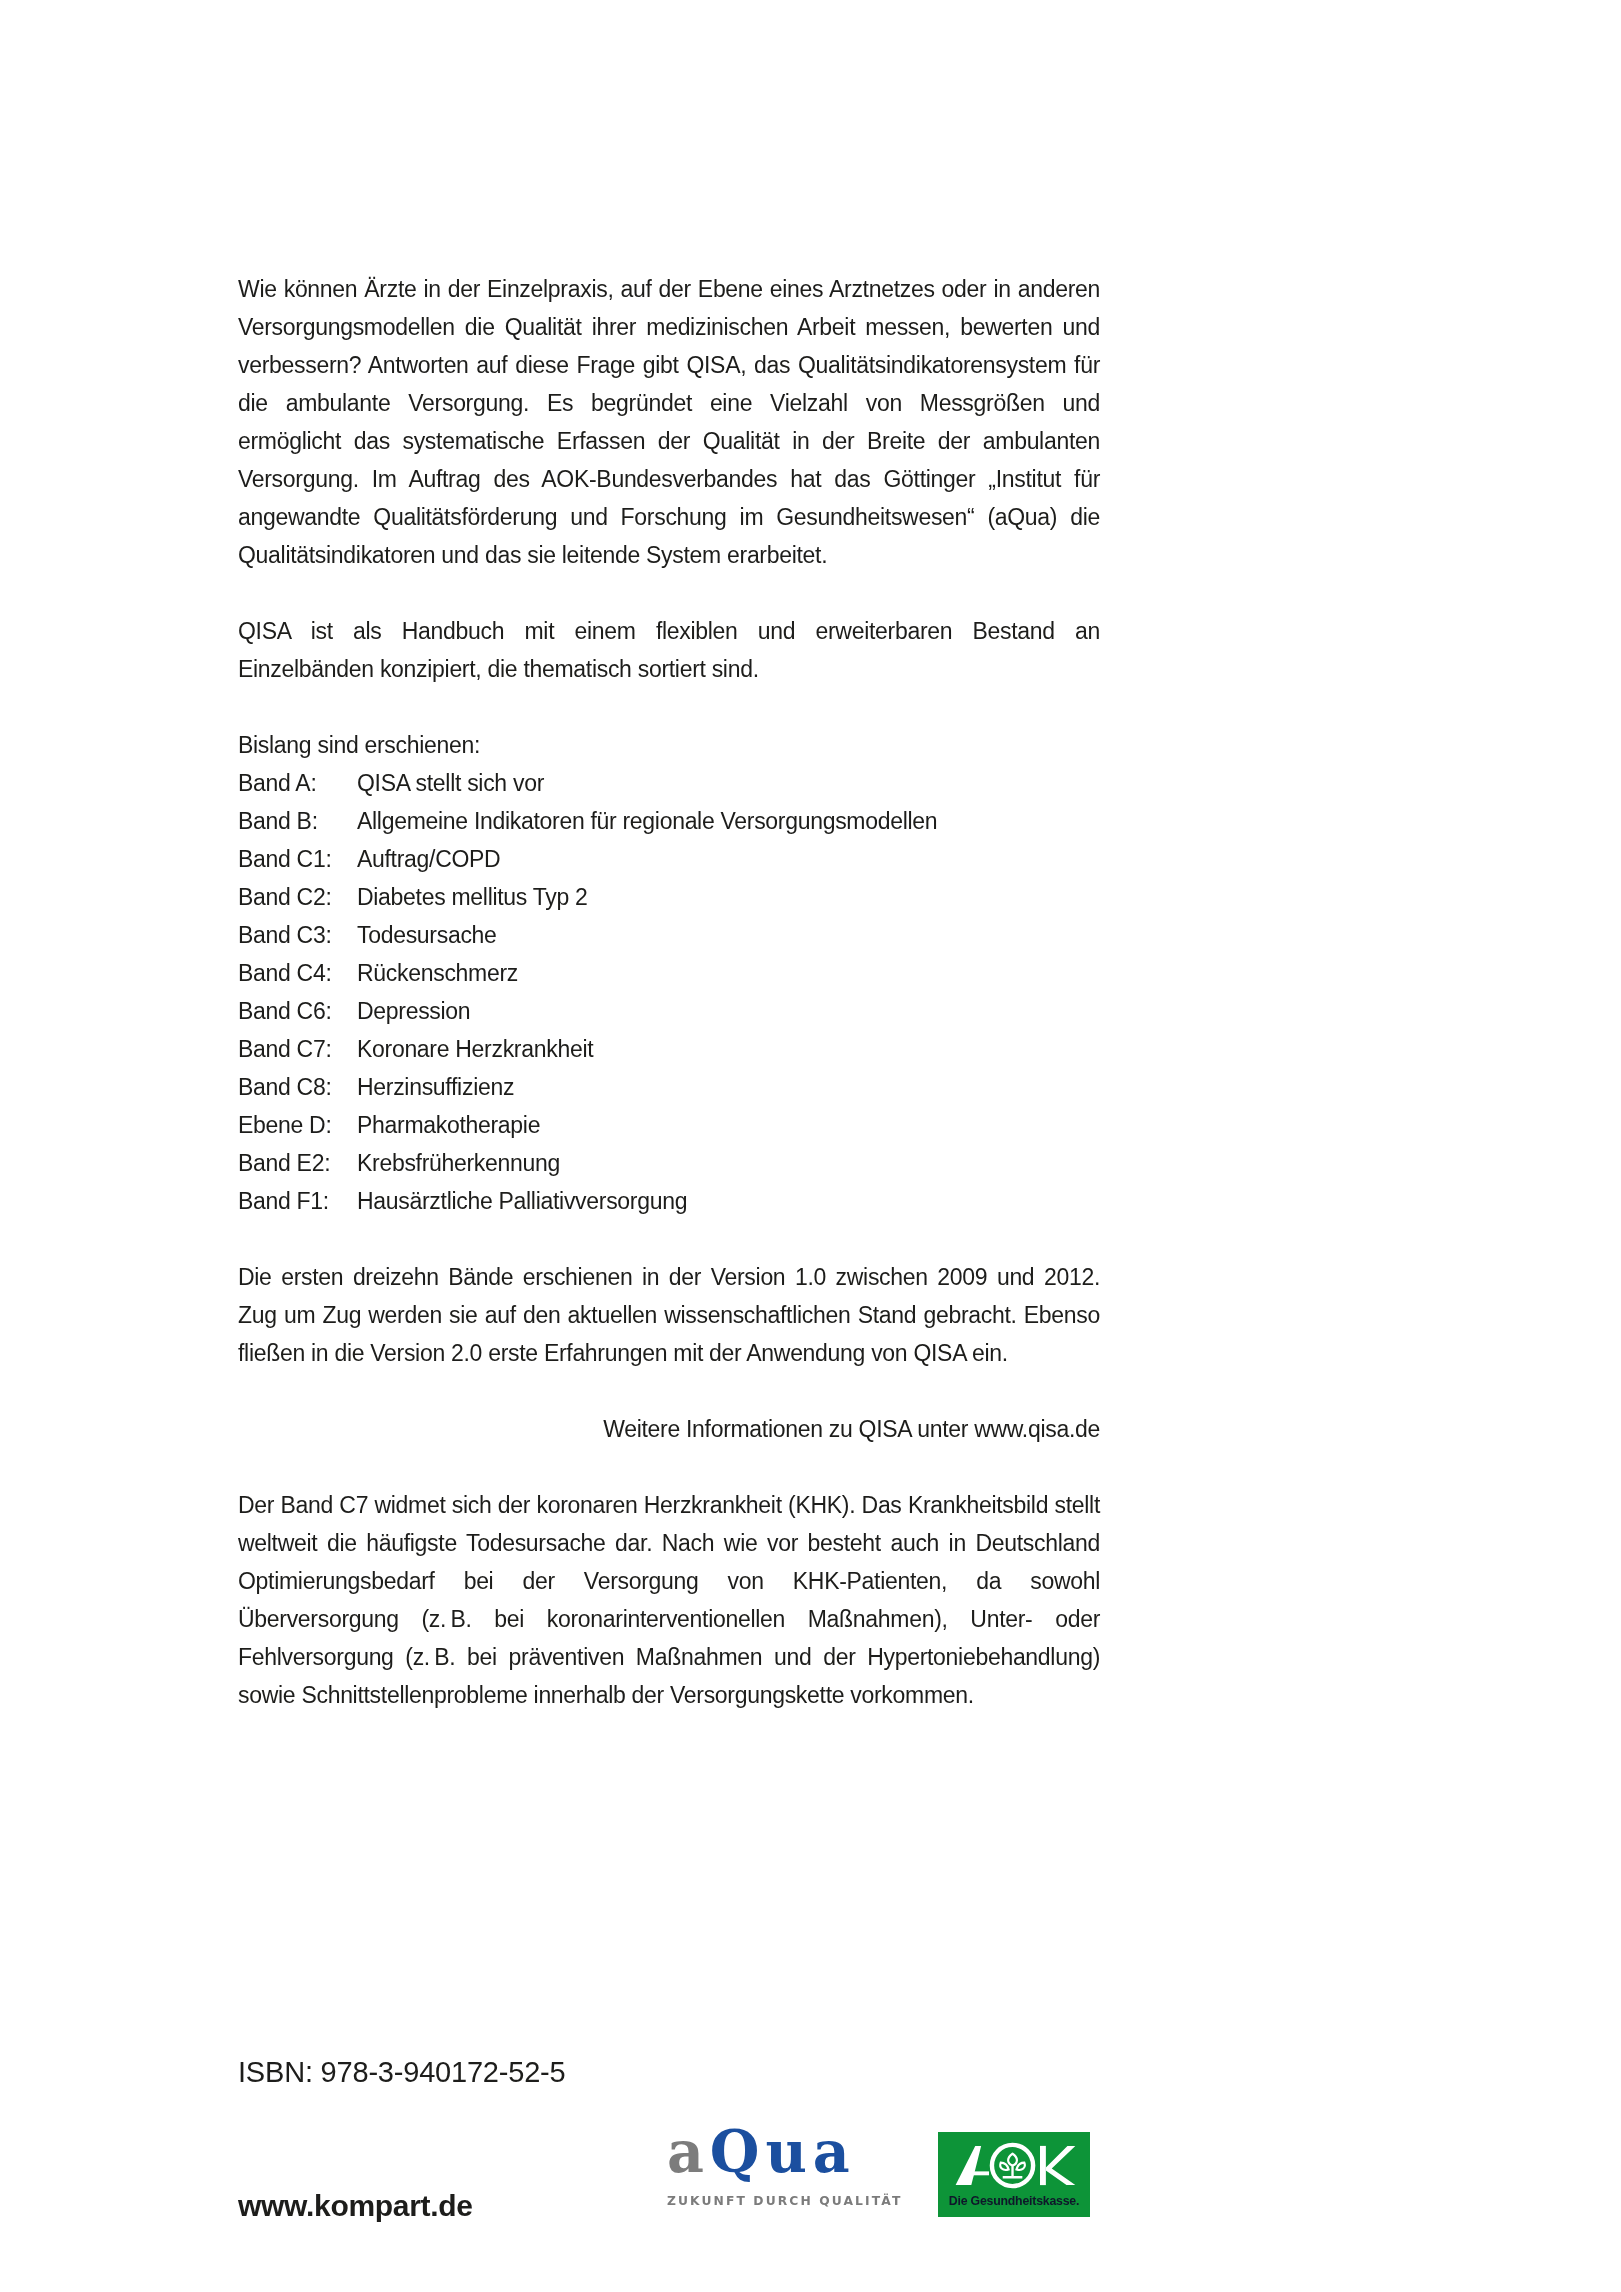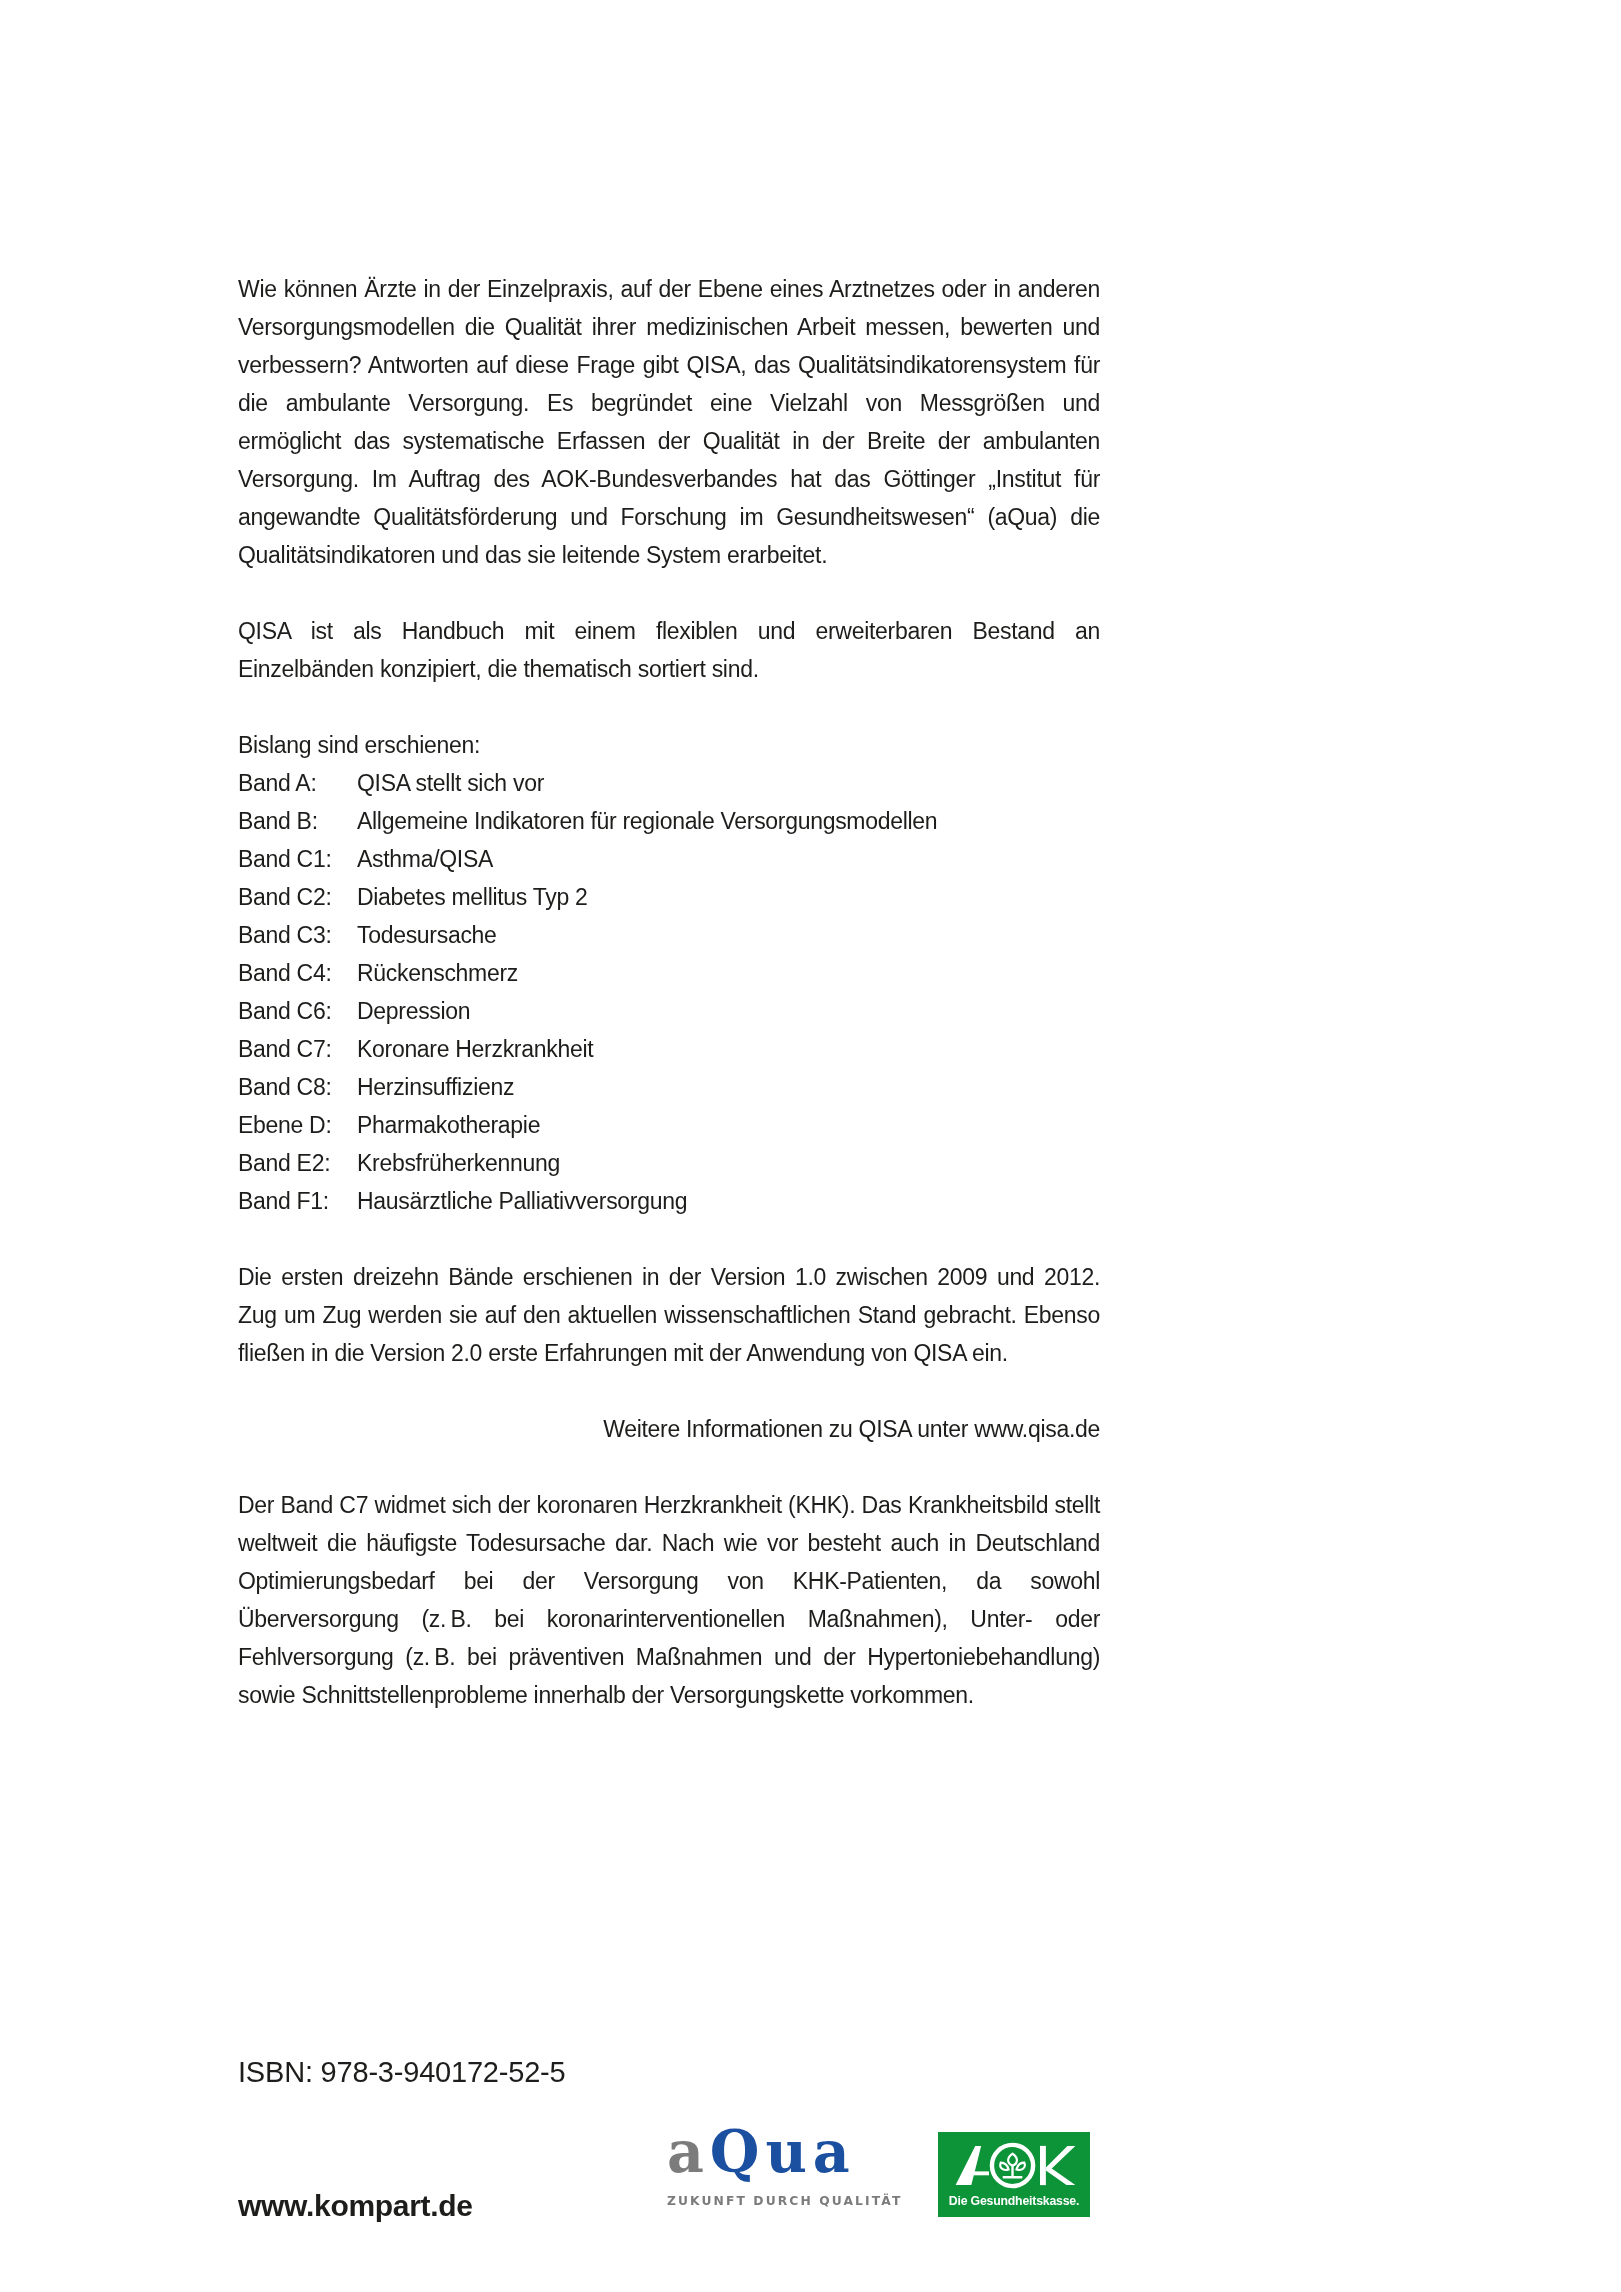--- a/index.html
+++ b/index.html
@@ -18,21 +18,21 @@
   .isbn { position: absolute; left: 238px; top: 2055px; font-size: 29px; letter-spacing: -0.2px; line-height: 35px; }
   .publisher-url { position: absolute; left: 238px; top: 2188px; font-size: 30px; font-weight: bold; line-height: 35px; letter-spacing: -0.3px; }
   .aqua-logo { position: absolute; left: 667px; top: 2123px; width: 211px; }
   .aqua-word { font-family: "DejaVu Serif", "Liberation Serif", serif; font-weight: bold;
                font-size: 57px; line-height: 57px; letter-spacing: 5.9px; white-space: nowrap; }
   .aqua-a { color: #7c7c7c; }
   .aqua-qua { color: #1b4f9f; }
   .aqua-tag { font-family: "DejaVu Sans", sans-serif; font-weight: bold; font-size: 12.3px;
               color: #7c7c7c; letter-spacing: 2.1px; margin-top: 13.7px; white-space: nowrap; }
   .aok-logo { position: absolute; left: 938px; top: 2132px; width: 152px; height: 85px;
-              background: #0d9438; color: #ffffff; box-sizing: border-box; }
+              background: #0d9438; color: #0f172a; box-sizing: border-box; }
   .aok-mark { position: absolute; left: 0; top: 5.9px; width: 152px; height: 55px; }
   .aok-tag { position: absolute; left: 0; right: 0; bottom: 8.8px; text-align: center;
              font-family: "Liberation Sans", sans-serif; font-weight: bold; font-size: 12.3px;
              letter-spacing: -0.2px; white-space: nowrap; }
 </style>
 </head>
 <body>
 
 <div class="page">
 
@@ -45,21 +45,21 @@
       <li class="band-row">
           <span class="band-label">Band A:</span>
           <span class="band-title">QISA stellt sich vor</span>
         </li>
       <li class="band-row">
           <span class="band-label">Band B:</span>
           <span class="band-title">Allgemeine Indikatoren für regionale Versorgungsmodellen</span>
         </li>
       <li class="band-row">
           <span class="band-label">Band C1:</span>
-          <span class="band-title">Asthma/QISA</span>
+          <span class="band-title">Auftrag/COPD</span>
         </li>
       <li class="band-row">
           <span class="band-label">Band C2:</span>
           <span class="band-title">Diabetes mellitus Typ 2</span>
         </li>
       <li class="band-row">
           <span class="band-label">Band C3:</span>
           <span class="band-title">Todesursache</span>
         </li>
       <li class="band-row">

